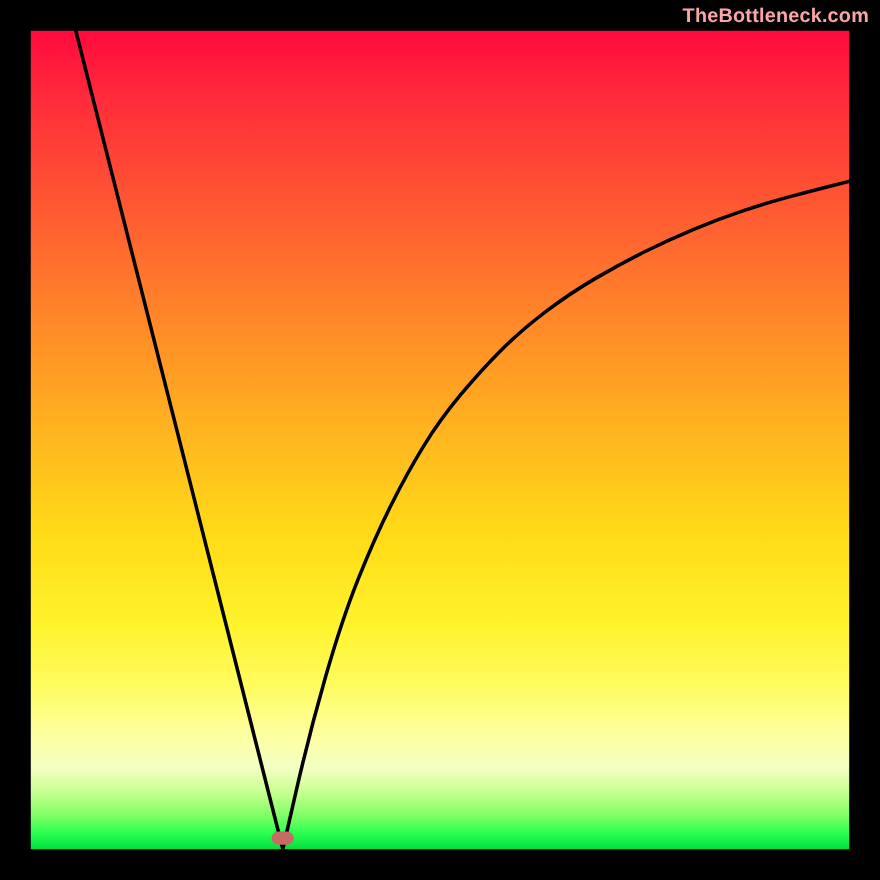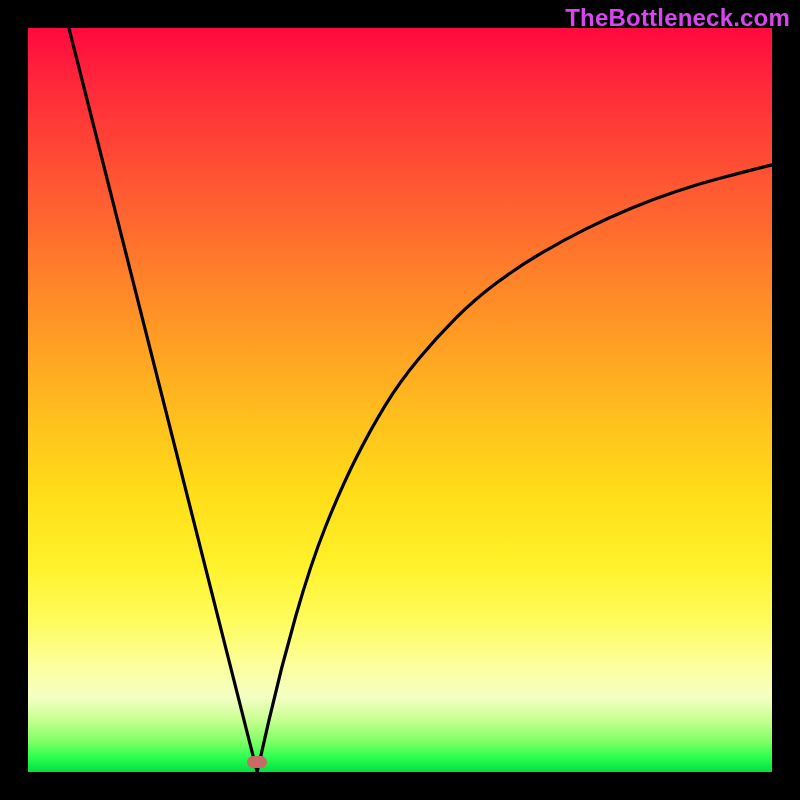--- a/index.html
+++ b/index.html
@@ -39,22 +39,22 @@
       #c8ff90 93%,
       #7cff64 96%,
       #2cff50 98%,
       #00e040 100%
     );
   }
   .watermark {
     position: absolute;
     top: 4px;
     right: 10px;
-    color: #d946ef;
-    font-size: 24px;
+    color: #fca5a5;
+    font-size: 18px;
     font-weight: 600;
     letter-spacing: 0.2px;
     user-select: none;
   }
   svg.curve {
     position: absolute;
     left: 0;
     top: 0;
     width: 744px;
     height: 744px;

